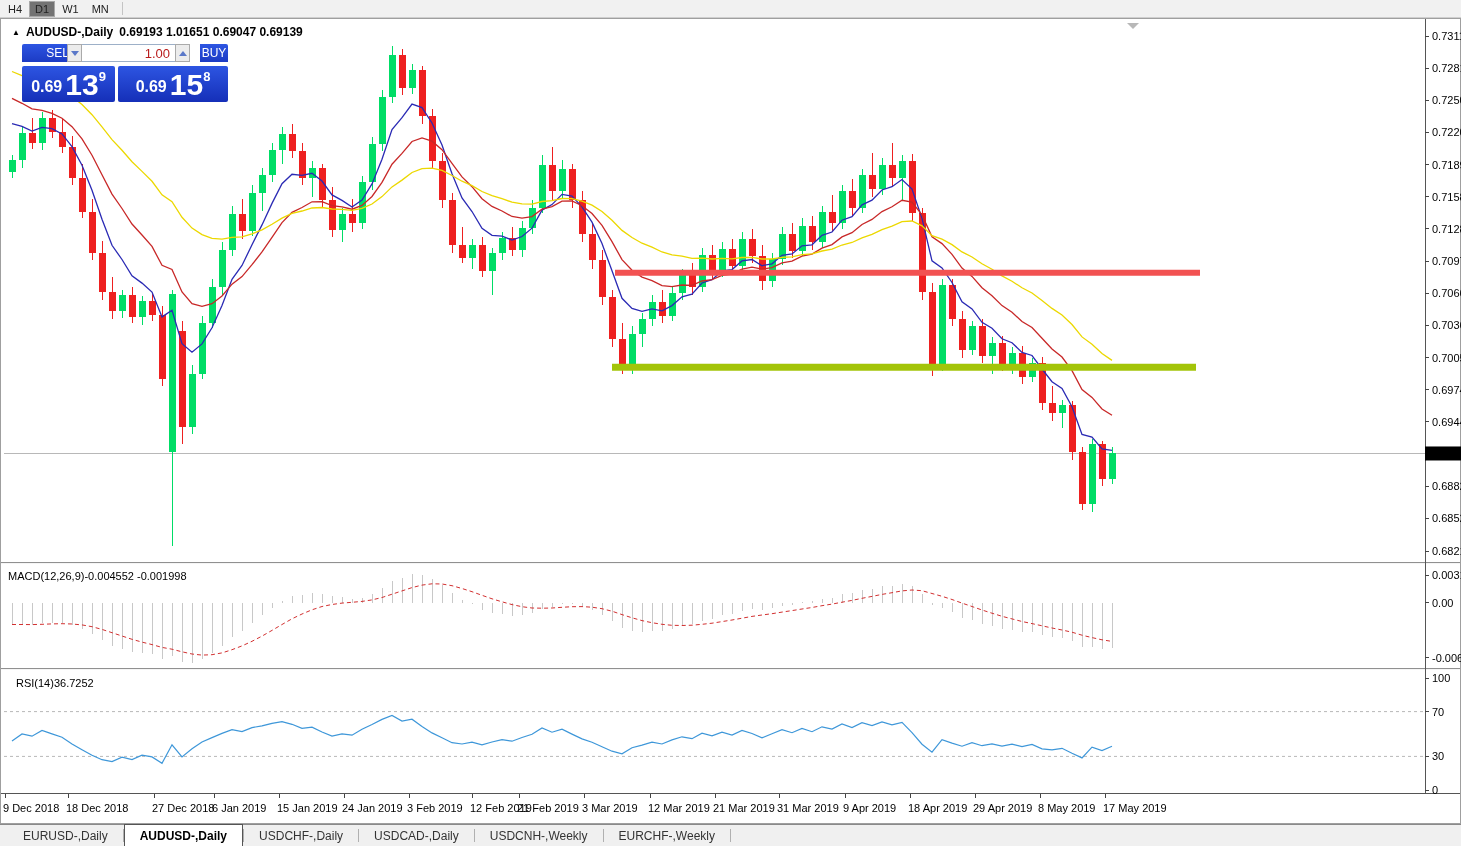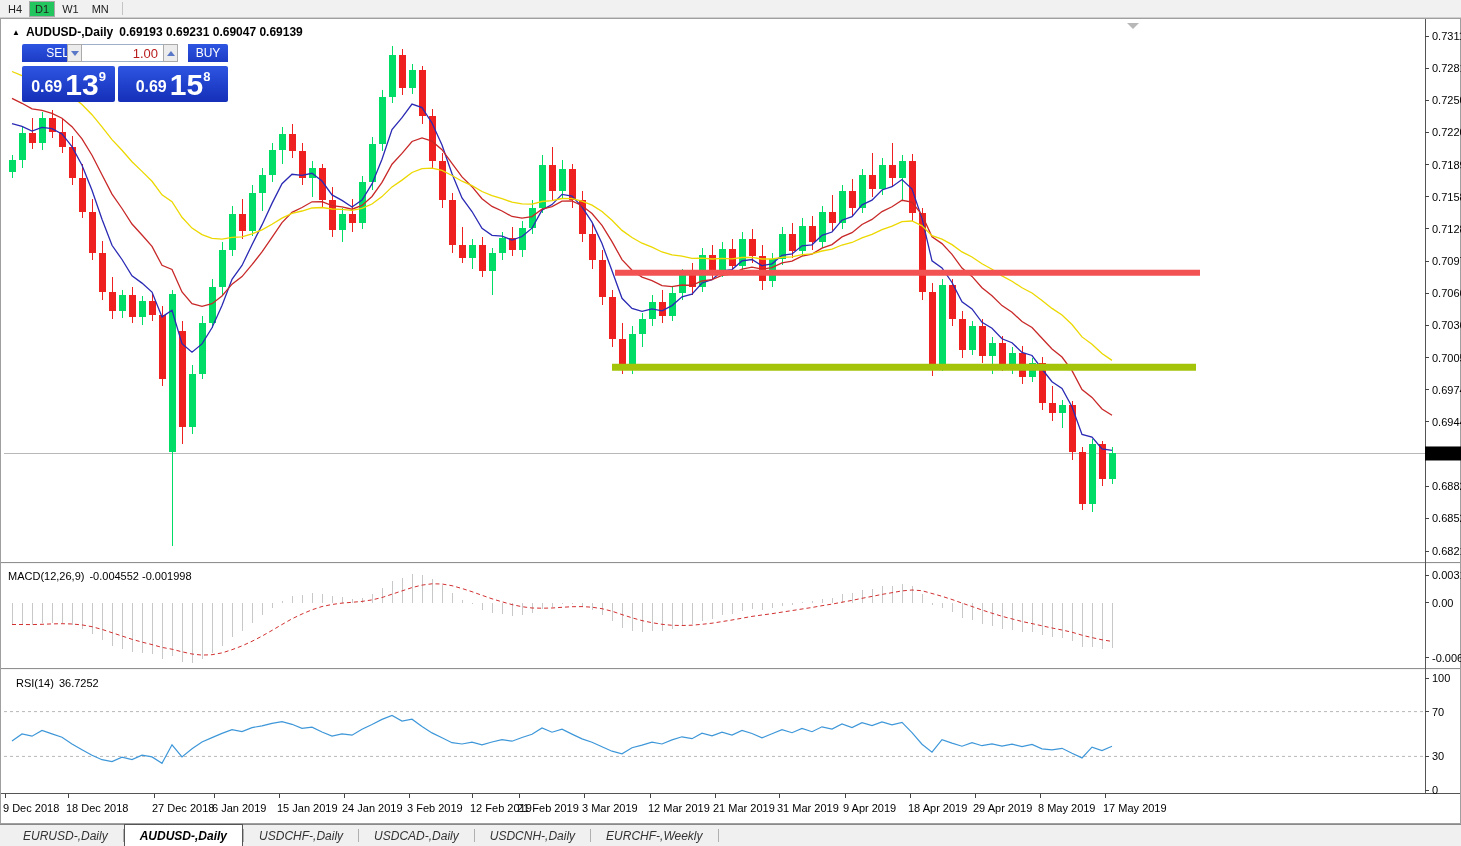--- a/index.html
+++ b/index.html
@@ -4,56 +4,56 @@
 <style>
   html,body{margin:0;padding:0;background:#fff;}
   *{box-sizing:border-box;}
   .app{position:relative;width:1461px;height:846px;overflow:hidden;background:#fff;
        font-family:"Liberation Sans",sans-serif;}
   
   .toolbar{position:absolute;left:0;top:0;width:1461px;height:18px;background:#f1f1f1;
            border-bottom:1px solid #cfcfcf;display:flex;align-items:center;padding-left:2px;z-index:5;}
   .tf-btn{height:16px;min-width:26px;padding:0 5px;margin-right:1px;font-size:11px;color:#222;
           background:transparent;border:1px solid transparent;display:flex;align-items:center;justify-content:center;cursor:default;text-align:right;}
-  .tf-btn.active{background:#22c55e;border:1px solid #a8a8a8;}
+  .tf-btn.active{background:#737373;border:1px solid #a8a8a8;}
   .tb-sep{width:1px;height:13px;background:#c4c4c4;margin:0 6px;}
   
   .chart-window{position:absolute;left:0;top:18px;width:1461px;height:806px;background:#fff;z-index:1;}
   svg{position:absolute;left:0;top:0;z-index:1;}
   .overlay{position:absolute;z-index:2;}
   .symbol-header{left:12px;top:25px;font-size:12px;font-weight:bold;color:#000;display:flex;gap:6px;align-items:center;}
   .symbol-header .mark{font-size:8px;}
   
   .trade-widget{left:22px;top:44px;width:206px;}
   .tw-row1{display:flex;height:18px;}
   .tw-sell,.tw-buy{background:linear-gradient(#2d55e2,#1c3bc4);color:#fff;border:none;font-size:12px;
           font-family:"Liberation Sans",sans-serif;display:flex;align-items:center;justify-content:center;cursor:default;}
   .tw-sell{width:40px;border-radius:2px 0 0 0;padding-left:39px;}
-  .tw-buy{width:40px;margin-left:10px;border-radius:0 2px 0 0;}
+  .tw-buy{width:28px;margin-left:10px;border-radius:0 2px 0 0;}
   .tw-spin{display:flex;flex:1;}
   .tw-arrow{width:15px;background:#ececec;border:1px solid #aaa;display:flex;align-items:center;justify-content:center;padding:0;}
   .tri-dn{width:0;height:0;border-left:4px solid transparent;border-right:4px solid transparent;border-top:5px solid #5a78c8;}
   .tri-up{width:0;height:0;border-left:4px solid transparent;border-right:4px solid transparent;border-bottom:5px solid #5a78c8;}
   .tw-vol{flex:1;background:#fff;border:1px solid #9db0c8;border-left:none;border-right:none;
           font-size:13px;text-align:right;padding:1px 5px 0 0;color:#b91c1c;}
   .tw-row2{display:flex;margin-top:4px;height:36px;}
   .tw-price{background:linear-gradient(#2d55e2,#152fb8);color:#fff;display:flex;align-items:flex-end;
             justify-content:center;padding-bottom:2px;border-radius:2px;cursor:default;}
   .tw-price-sell{width:93px;margin-right:3px;}
   .tw-price-buy{width:110px;}
   .tw-small{font-size:16px;font-weight:bold;margin:0 3px 4px 0;}
   .tw-big{font-size:30px;font-weight:bold;line-height:30px;}
   .tw-sup{font-size:13px;font-weight:bold;align-self:flex-start;margin-top:3px;}
   
-  .pane-label{font-size:11px;color:#000;display:flex;gap:5px;}
+  .pane-label{font-size:11px;color:#000;display:flex;}
   .macd-label{left:8px;top:570px;}
   .rsi-label{left:16px;top:677px;}
   
   .tab-bar{position:absolute;left:0;top:824px;width:1461px;height:22px;background:#f0f0f0;
-           border-top:1px solid #8a8a8a;display:flex;align-items:flex-end;padding-left:8px;z-index:5;font-style:italic;}
+           border-top:1px solid #8a8a8a;display:flex;align-items:flex-end;padding-left:8px;z-index:5;}
   .tab{height:21px;padding:0 15px;font-size:12px;color:#333;display:flex;align-items:center;cursor:default;}
   .tab.active{background:#fff;border:1px solid #555;border-bottom:none;font-weight:bold;color:#000;height:22px;margin-top:-1px;}
   .tab-sep{width:1px;height:13px;background:#b0b0b0;align-self:center;}
   svg text{font-family:"Liberation Sans",sans-serif;font-size:11px;fill:#000;}
 </style>
 </head>
 <body>
 
 <div class="app">
 
@@ -519,21 +519,21 @@
         <line x1="1040" y1="794" x2="1040" y2="798" stroke="#444" shape-rendering="crispEdges"></line>
         <text x="1038" y="812">8 May 2019</text>
         <line x1="1105" y1="794" x2="1105" y2="798" stroke="#444" shape-rendering="crispEdges"></line>
         <text x="1103" y="812">17 May 2019</text>
       </g>
     </svg>
 
   <div class="overlay symbol-header">
     <span class="mark">▲</span>
     <span>AUDUSD-,Daily</span>
-    <span>0.69193 0.69231 0.69047 0.69139</span>
+    <span>0.69193 1.01651 0.69047 0.69139</span>
   </div>
 
   <div class="overlay trade-widget">
     <div class="tw-row1">
       <button class="tw-sell">SELL</button>
       <div class="tw-spin">
         <button class="tw-arrow">
             <span class="tri-dn"></span>
           </button>
         <div class="tw-vol">1.00</div>
@@ -569,19 +569,19 @@
 
   <div class="tab-bar">
       <div class="tab">EURUSD-,Daily</div>
       <div class="tab-sep"></div>
       <div class="tab active">AUDUSD-,Daily</div>
       <div class="tab-sep"></div>
       <div class="tab">USDCHF-,Daily</div>
       <div class="tab-sep"></div>
       <div class="tab">USDCAD-,Daily</div>
       <div class="tab-sep"></div>
-      <div class="tab">USDCNH-,Daily</div>
+      <div class="tab">USDCNH-,Weekly</div>
       <div class="tab-sep"></div>
       <div class="tab">EURCHF-,Weekly</div>
       <div class="tab-sep"></div>
     </div>
 
 </div>
 
 </body></html>

